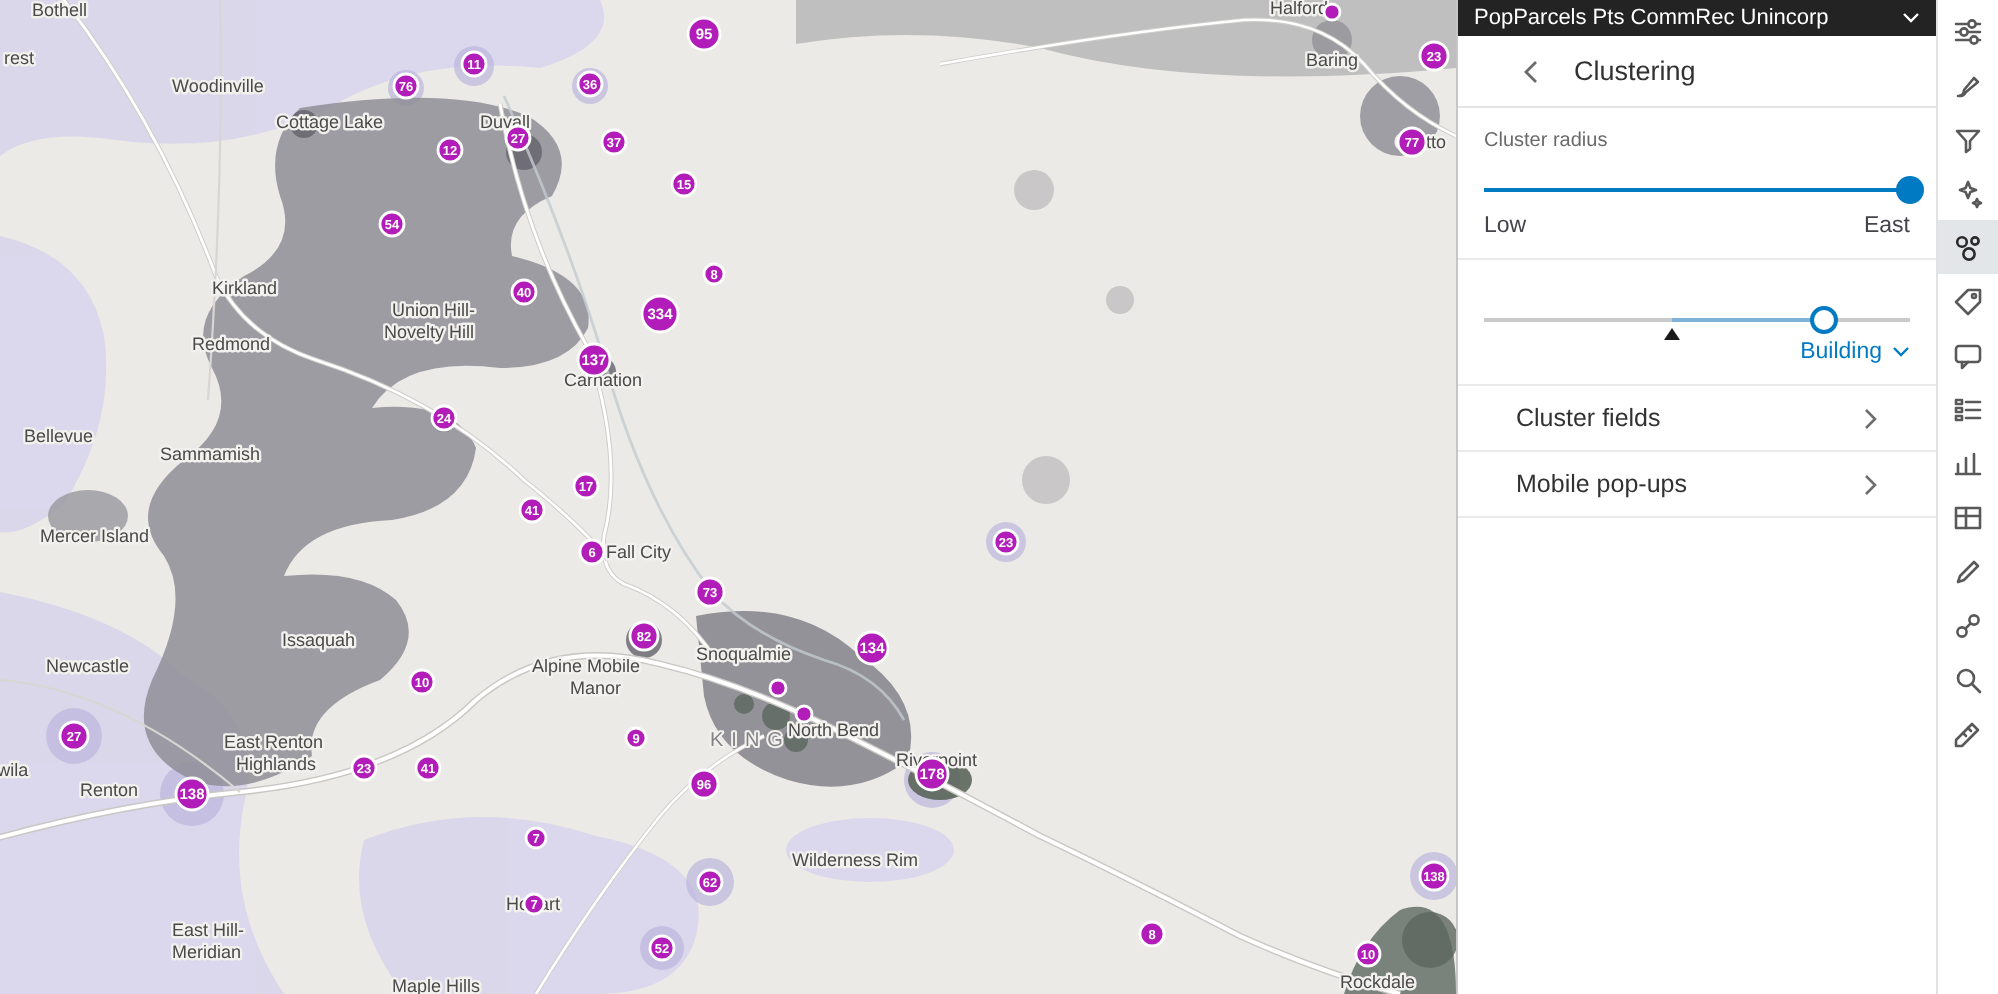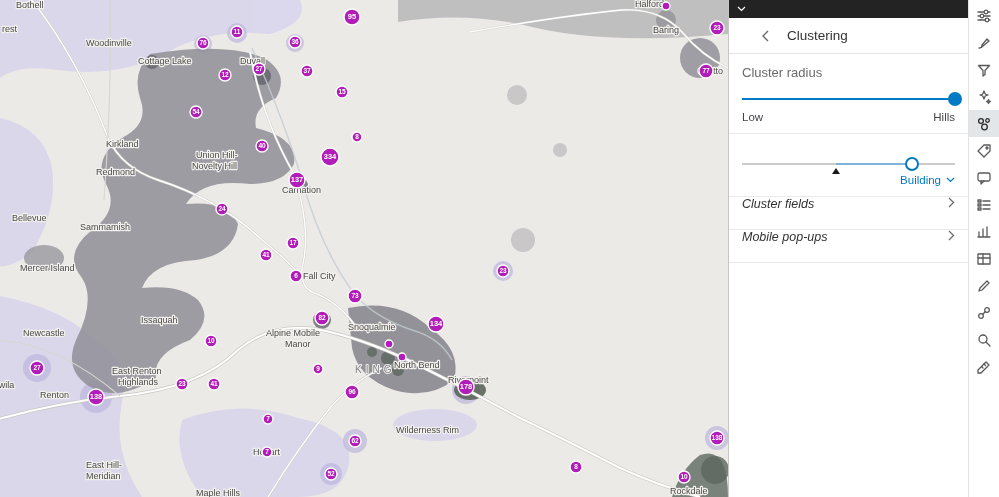--- a/index.html
+++ b/index.html
@@ -20,36 +20,36 @@
   .panel{position:absolute;left:728px;top:0;width:240px;height:497px;background:#ffffff;
          border-left:1px solid #c6c6c6;box-sizing:border-box;}
   .layer-header{height:18px;background:#232323;color:#fff;font-size:11px;display:flex;
                 align-items:center;justify-content:space-between;padding:0 8px;}
   .layer-header .chev svg{display:block;}
   .title-row{height:35px;display:flex;align-items:center;gap:14px;padding:0 28px;
              border-bottom:1px solid #e4e4e4;}
   .back-btn{width:16px;height:16px;display:flex;align-items:center;justify-content:center;cursor:pointer;}
   .panel-title{font-size:13.5px;color:#323232;}
   .section{padding:11px 13px 10px;border-bottom:1px solid #eaeaea;}
-  .section-label{font-size:13px;color:#6a6a6a;}
+  .section-label{font-size:10px;color:#6a6a6a;}
   .slider{position:relative;height:14px;margin-top:12px;}
   .track{position:absolute;left:0;right:0;top:6px;height:2px;background:#cacaca;}
   .fill{position:absolute;top:6px;height:2px;background:#007ac2;}
   .handle{position:absolute;top:0;width:14px;height:14px;border-radius:50%;
           background:#007ac2;transform:translateX(-50%);box-sizing:border-box;cursor:pointer;}
   .handle.hollow{background:#fff;border:2px solid #949494;}
   .handle.hollow-blue{background:#fff;border:2px solid #007ac2;}
   .endpoints{display:flex;justify-content:space-between;font-size:11.5px;color:#45444a;margin-top:5px;}
   .scale-marker{position:absolute;top:11px;width:0;height:0;transform:translateX(-50%);
                 border-left:4px solid transparent;border-right:4px solid transparent;
                 border-bottom:6px solid #1a1a1a;}
   .building-row{display:flex;justify-content:flex-end;align-items:center;gap:5px;margin-top:3px;
                 color:#007ac2;font-size:11.5px;cursor:pointer;}
-  .nav-row{height:32px;display:flex;align-items:flex-start;justify-content:space-between;
-           padding:0 13px;border-bottom:1px solid #eaeaea;cursor:pointer;font-style:italic;}
+  .nav-row{height:32px;display:flex;align-items:center;justify-content:space-between;
+           padding:0 29px;border-bottom:1px solid #eaeaea;cursor:pointer;}
   .nav-row-label{font-size:12.5px;color:#323232;}
   .nav-chevron svg{display:block;}
 
   
   .toolstrip{position:absolute;left:968px;top:0;width:31px;height:497px;background:#fff;
              border-left:1px solid #e2e2e2;box-sizing:border-box;padding-top:2px;}
   .tool-item{width:30px;height:27px;display:flex;align-items:center;justify-content:center;cursor:pointer;}
   .tool-item svg{stroke:#595959;fill:none;stroke-width:1.3;stroke-linecap:round;stroke-linejoin:round;}
   .tool-item.active{background:#e3e6e9;}
   .tool-item.active svg{stroke:#2b2b2b;}
@@ -326,20 +326,21 @@
           </g>
           <g>
             <circle cx="389" cy="344" r="4" class="marker-circle" fill="#b21cb8"></circle>
           </g>
         </g>
     </svg>
   </div>
 
   <div class="panel">
     <div class="layer-header">
+      <span>PopParcels Pts CommRec Unincorp</span>
       <span class="chev">
         <svg width="9" height="6" viewBox="0 0 9 6">
             <path d="M1 1l3.5 3.5L8 1" stroke="#ffffff" stroke-width="1.2" fill="none"></path>
           </svg>
       </span>
     </div>
 
     <div class="title-row">
       <span class="back-btn">
         <svg width="8" height="12" viewBox="0 0 8 12">
@@ -351,21 +352,21 @@
 
     <div class="section">
       <div class="section-label">Cluster radius</div>
       <div class="slider">
         <div class="track"></div>
         <div class="fill" style="left: 0px; width: 100%;"></div>
         <div class="handle" style="left: 100%;"></div>
       </div>
       <div class="endpoints">
         <span>Low</span>
-        <span>Hills</span>
+        <span>East</span>
       </div>
     </div>
 
 
     <div class="section">
       <div class="slider">
         <div class="track"></div>
         <div class="fill" id="scale-fill" style="background: rgb(127, 179, 217); left: 44%; width: 36%;"></div>
         <div class="scale-marker" style="left: 44%;"></div>
         <div class="handle hollow-blue" style="left: 80%;"></div>

